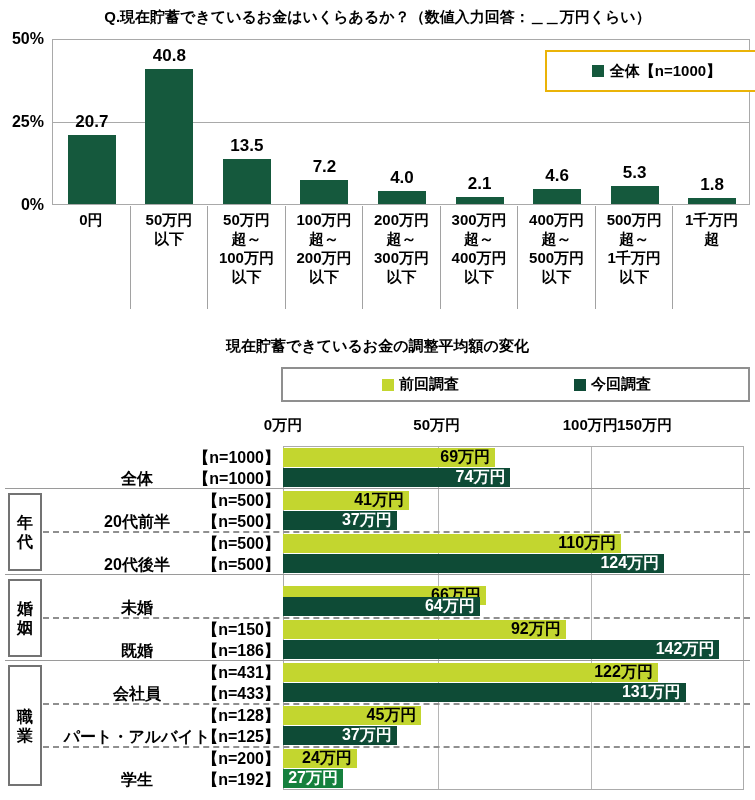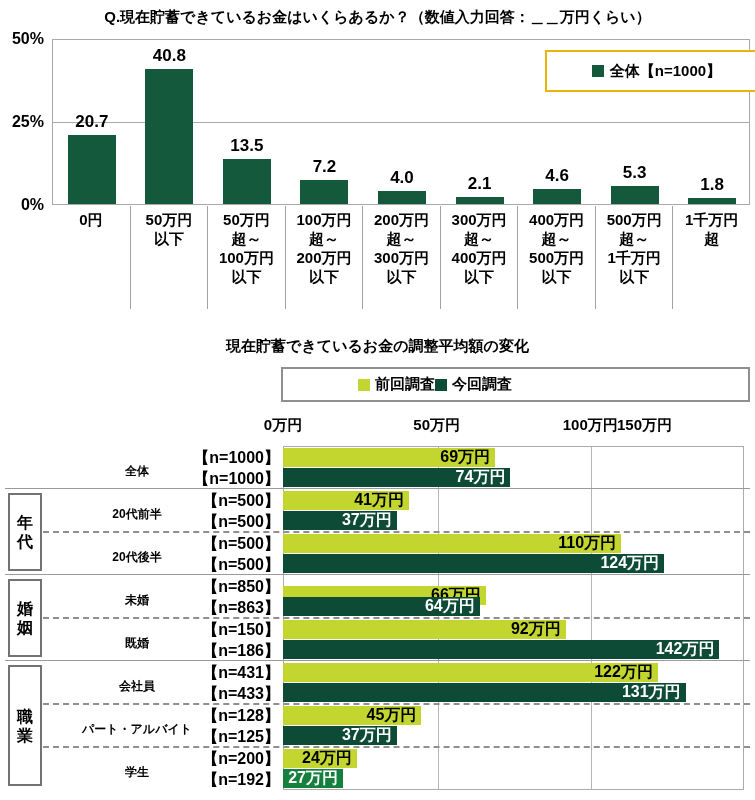--- a/index.html
+++ b/index.html
@@ -17,31 +17,31 @@
   .bar-value{position:absolute;text-align:center;font-size:17px;z-index:2}
   .ytick{position:absolute;width:44px;text-align:right;font-size:16px;line-height:20px}
   .legend0{position:absolute;left:545px;top:50px;width:223px;height:42px;border:2px solid #eab308;background:#fff;
            display:flex;align-items:center;justify-content:center;gap:6px;font-size:15px;z-index:3}
   .sq{display:inline-block;width:12px;height:12px;flex:none}
   .xarea0{position:absolute;left:52px;top:206px;width:698px;height:103px}
   .x-cell{position:absolute;top:0;height:100%;padding-top:4px;text-align:center;font-size:15px;line-height:19px}
 
   
   .legend1{position:absolute;left:281px;top:367px;width:469px;height:35px;border:2px solid #8f8f8f;background:#fff;
-           display:flex;align-items:center;padding-left:75px;font-size:15px}
+           display:flex;align-items:center;padding-left:99px;gap:115px;font-size:15px}
   .legend-item{display:flex;align-items:center;gap:5px;white-space:nowrap}
   .xticks1{position:absolute;left:0;top:416px;width:674px;height:20px;font-size:15px}
   .xt{position:absolute;transform:translateX(-50%);white-space:nowrap}
   .xt.last{transform:none;right:2px}
   .plot1{position:absolute;left:283px;top:446px;width:461px;height:344px;border:1px solid #ababab;background:#fff}
   .vgrid{position:absolute;top:0;bottom:0;border-left:1px solid #b5b5b5}
   .rows1{position:absolute;left:0;top:446px;width:755px;height:344px}
   .brow{position:absolute;left:0;width:755px;height:43px}
-  .brow-label{position:absolute;left:44px;top:4px;width:186px;height:43px;display:flex;align-items:center;
-              justify-content:center;font-size:12px;white-space:nowrap;z-index:2}
+  .brow-label{position:absolute;left:44px;top:12px;width:186px;height:43px;display:flex;align-items:center;
+              justify-content:center;font-size:16px;white-space:nowrap;z-index:2}
   .brow-ns{position:absolute;left:140px;top:1px;width:140px;text-align:right;font-size:16px;line-height:21px;z-index:2}
   .hbar{position:absolute;left:283px;height:19px;z-index:2;display:flex;align-items:center;justify-content:flex-end}
   .hbar-label{font-size:16px;padding-right:5px;white-space:nowrap}
   .hbar-label.on-dark{color:#fff}
   .sep{position:absolute;z-index:1;height:0}
   .group-box{position:absolute;left:8px;width:34px;border:2px solid #737373;background:#fff;display:flex;
              align-items:center;justify-content:center;z-index:2}
   .group-box-label{width:18px;word-break:break-all;text-align:center;font-size:16px;line-height:19px}
 </style>
 </head>
@@ -200,24 +200,20 @@
           <div class="hbar" style="top: 2px; width: 338.1px; background: rgb(195, 214, 47);">
             <div class="hbar-label">110万円</div>
           </div>
           <div class="hbar" style="top: 22px; width: 381.1px; background: rgb(14, 75, 54);">
             <div class="hbar-label on-dark">124万円</div>
           </div>
         </div>
         <div class="sep" style="top: 128px; left: 5px; right: 5px; border-top: 1px solid rgb(154, 154, 154);"></div>
         <div class="brow" style="top: 129px;">
           <div class="brow-label">未婚</div>
-          <div class="brow-ns">
-            <div class="nline">【n=850】</div>
-            <div class="nline">【n=863】</div>
-          </div>
           <div class="hbar" style="top: 11px; width: 202.8px; background: rgb(195, 214, 47);">
             <div class="hbar-label">66万円</div>
           </div>
           <div class="hbar" style="top: 22px; width: 196.7px; background: rgb(14, 75, 54);">
             <div class="hbar-label on-dark">64万円</div>
           </div>
         </div>
         <div class="sep" style="top: 171px; left: 43px; right: 5px; border-top: 2px dashed rgb(143, 143, 143);"></div>
         <div class="brow" style="top: 172px;">
           <div class="brow-label">既婚</div>

